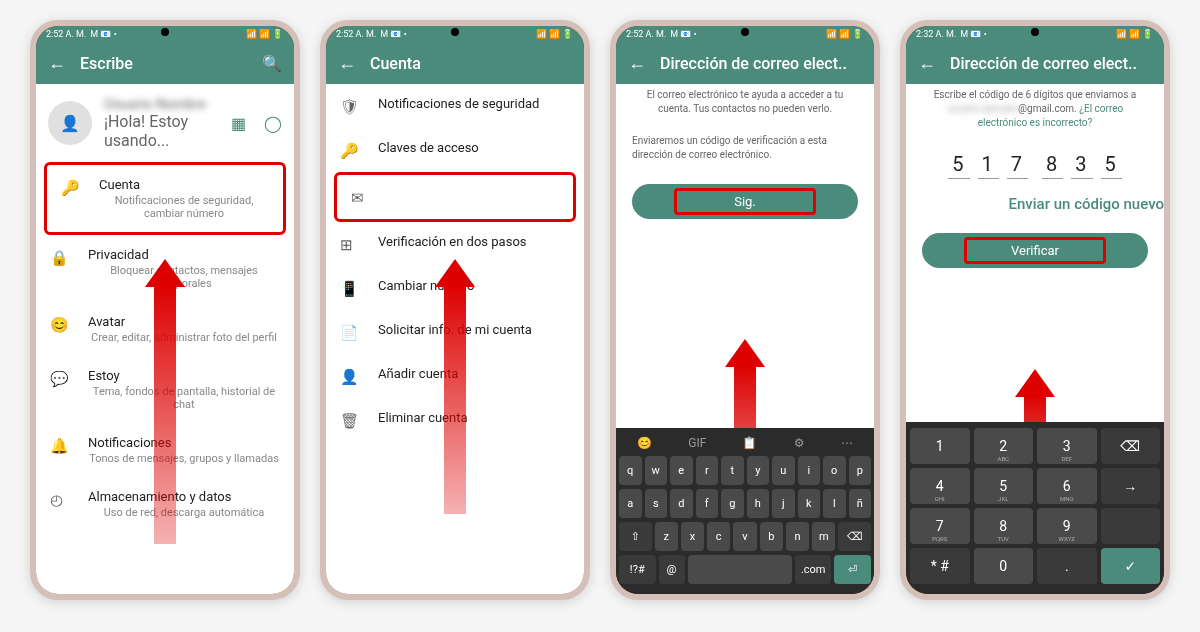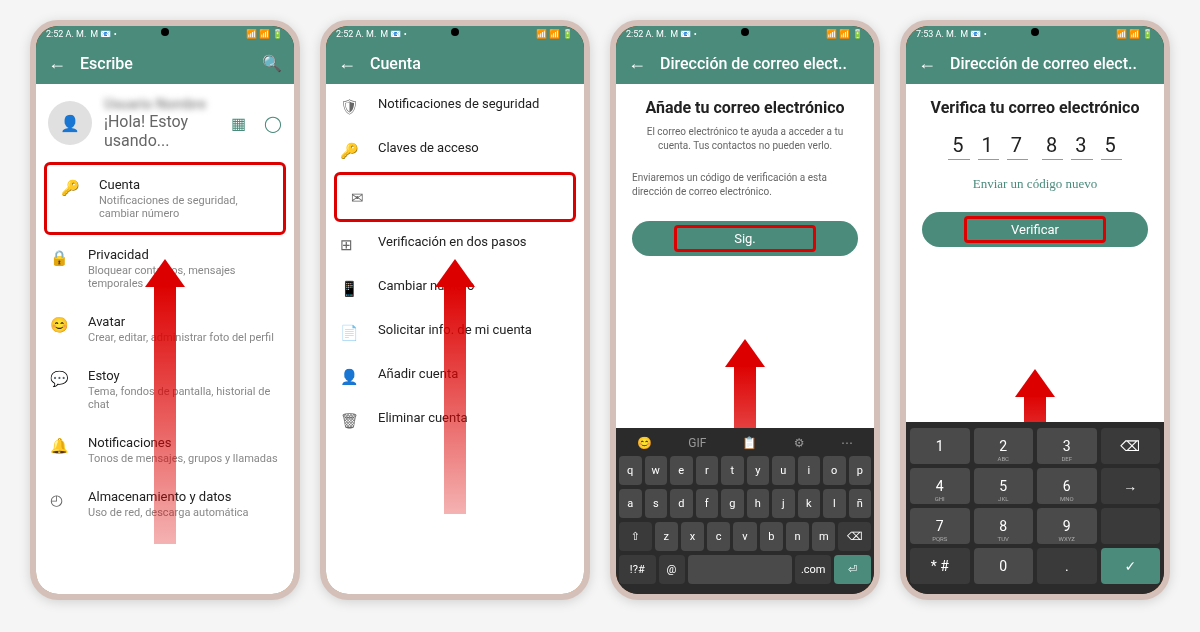--- a/index.html
+++ b/index.html
@@ -62,21 +62,21 @@
 .menu-item {
   display: flex;
   padding: 12px 14px;
   gap: 18px;
   align-items: flex-start;
   position: relative;
 }
 .menu-icon { width: 20px; font-size: 15px; color: #666; margin-top: 2px; }
 .menu-text { flex: 1; }
 .menu-title { font-size: 13px; color: #222; }
-.menu-subtitle { font-size: 11px; color: #888; margin-top: 2px; }
+.menu-subtitle { font-size: 11px; color: #888; margin-top: 2px; text-align: center; }
 
 .highlight-box {
   border: 3px solid #d00;
   border-radius: 6px;
   margin: 0 8px;
 }
 
 .arrow-up {
   position: absolute;
   left: 50%;
@@ -193,21 +193,21 @@
   justify-content: center;
   gap: 14px;
   padding: 10px 0;
   font-size: 20px;
   letter-spacing: 2px;
   color: #222;
 }
 .code-group { display: flex; gap: 8px; }
 .code-digit { border-bottom: 1.5px solid #999; padding: 2px 4px; min-width: 18px; text-align: center; }
 
-.link-text { color: #4a8b7b; font-size: 13px; text-align: center; font-weight: 500; padding: 6px 0; font-family: Liberation Serif, serif; }
+.link-text { color: #4a8b7b; font-size: 15px; text-align: right; font-weight: 500; padding: 6px 0; }
 .desc-link { color: #4a8b7b; }
 
 .notch {
   position: absolute;
   top: 0; left: 50%; transform: translateX(-50%);
   width: 8px; height: 8px; background: #000; border-radius: 50%;
   margin-top: 2px; z-index: 20;
 }
 </style>
 </head>
@@ -357,21 +357,20 @@
         <span>2:52 A. M.</span>
         <span> M 📧 •</span>
       </div>
     <div class="status-right">📶 📶 🔋</div>
   </div>
   <div class="header">
     <span class="back-arrow">←</span>
     <span class="header-title">Dirección de correo elect..</span>
   </div>
   <div class="content" style="position:relative">
-    <div class="page-title">Añade tu correo electrónico</div>
     <div class="page-desc">El correo electrónico te ayuda a acceder a tu cuenta. Tus contactos no pueden verlo.</div>
     <div class="verify-note">Enviaremos un código de verificación a esta dirección de correo electrónico.</div>
     <div class="green-btn">
       <span>Sig.</span>
       <div class="btn-highlight"></div>
     </div>
     <div class="arrow-up" style="top:255px"></div>
     <div class="arrow-stem" style="top:280px;height:180px"></div>
   </div>
   <div class="keyboard">
@@ -424,31 +423,35 @@
         <div class="kb-key dark wide">.com</div>
         <div class="kb-key enter">⏎</div>
     </div>
   </div>
 </div>
 
 <div class="phone">
   <div class="notch"></div>
   <div class="status-bar">
     <div class="status-left">
-        <span>7:53 A. M.</span>
+        <span>2:32 A. M.</span>
         <span> M 📧 •</span>
       </div>
     <div class="status-right">📶 📶 🔋</div>
   </div>
   <div class="header">
     <span class="back-arrow">←</span>
     <span class="header-title">Dirección de correo elect..</span>
   </div>
   <div class="content" style="position:relative">
-    <div class="page-title">Verifica tu correo electrónico</div>
+    <div class="page-desc">
+      <span>Escribe el código de 6 dígitos que enviamos a</span><br>
+      <span class="email-blur">usuario.ejemplo</span><span>@gmail.com.</span>
+      <span class="desc-link">¿El correo electrónico es incorrecto?</span>
+    </div>
     <div class="code-row">
       <div class="code-group">
         <span class="code-digit">5</span>
         <span class="code-digit">1</span>
         <span class="code-digit">7</span>
       </div>
       <div class="code-group">
         <span class="code-digit">8</span>
         <span class="code-digit">3</span>
         <span class="code-digit">5</span>

